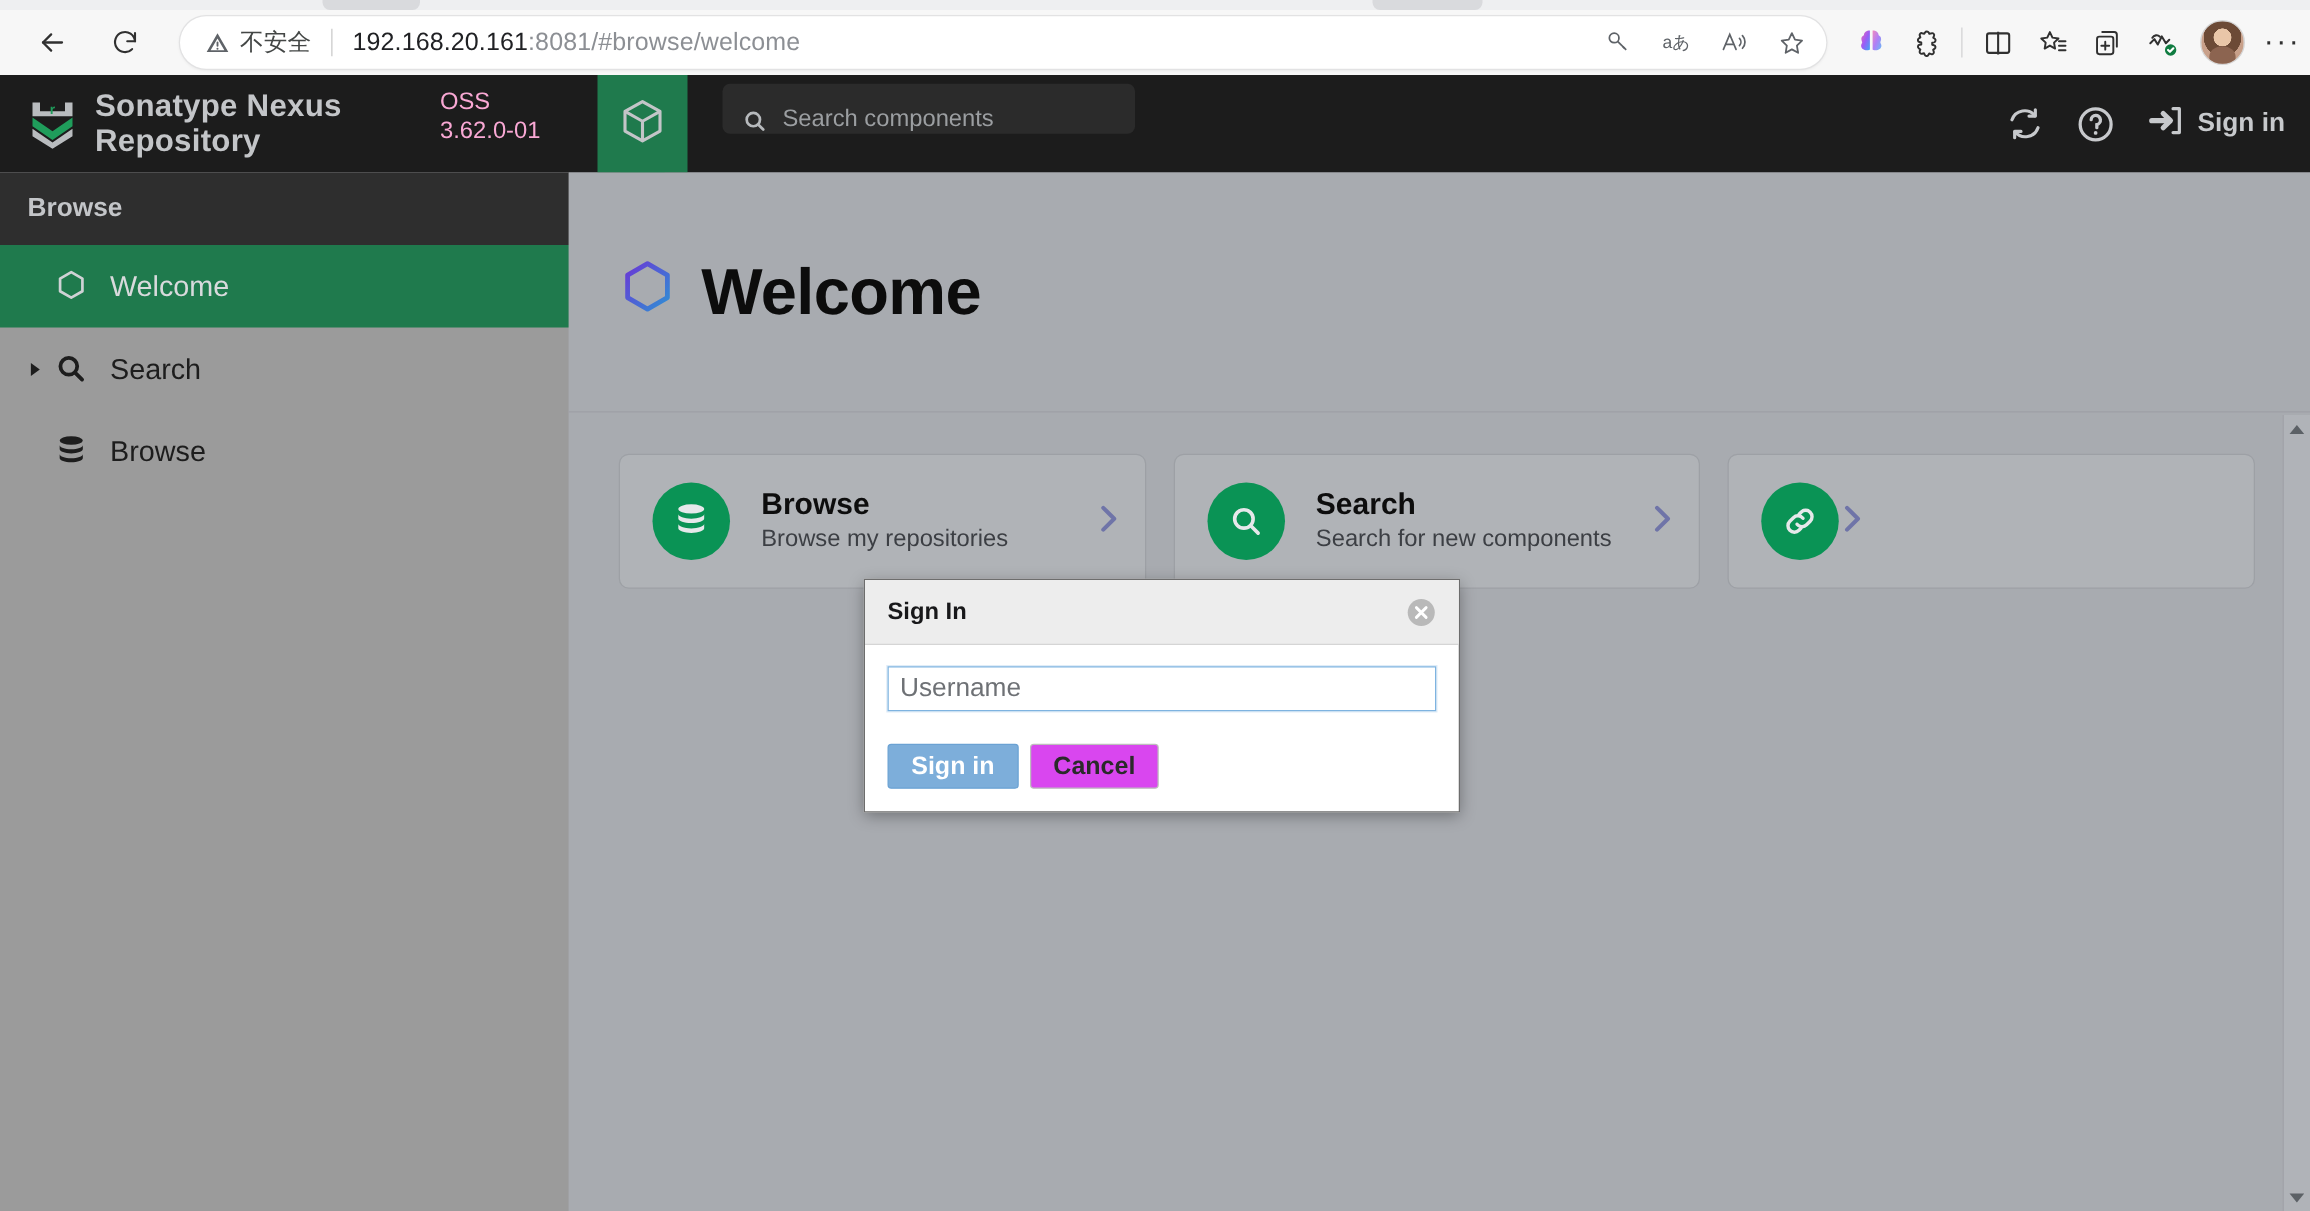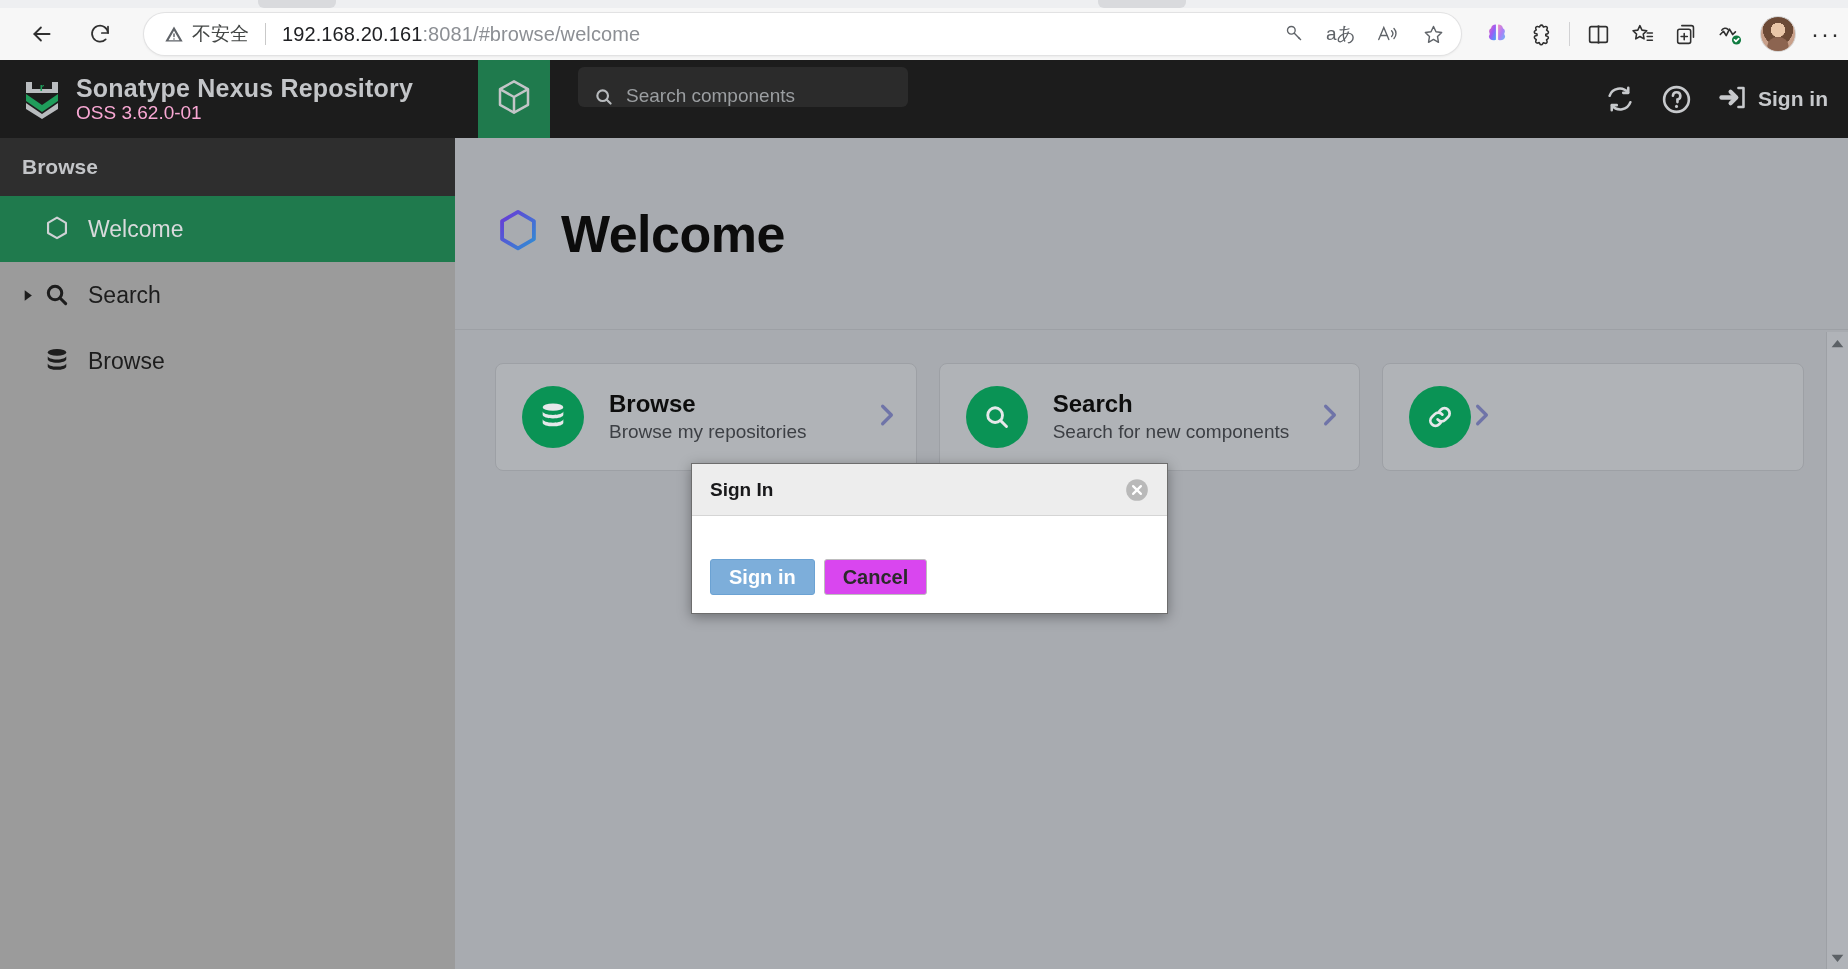--- a/index.html
+++ b/index.html
@@ -60,21 +60,21 @@
   }
   .dots { letter-spacing: 2px; font-size: 24px; color: #303030; line-height: 1; }
 
   
   #app { position: absolute; top: 60px; left: 0; width: 1848px; height: 909px; background: #a8abb0; }
 
   
   .nx-topbar { position: absolute; top: 0; left: 0; width: 1848px; height: 78px; background: #1c1c1c; }
   .nx-brand { position: absolute; left: 0; top: 0; width: 455px; height: 78px; background: #1c1c1c; display: flex; align-items: center; padding-left: 22px; }
   .nx-logo { width: 40px; height: 42px; margin-right: 14px; flex: none; }
-  .nx-titles { display: flex; flex-direction: column; justify-content: center; }
+  .nx-titles { display: flex; flex-direction: row; justify-content: center; }
   .nx-title { font-size: 25px; font-weight: bold; color: #c3c5c8; line-height: 1.12; letter-spacing: .2px; }
   .nx-sub { font-size: 19px; color: #f9a8d4; line-height: 1.2; }
 
   .nx-tab {
     position: absolute; left: 478px; top: 0; width: 72px; height: 78px;
     background: #1f7a4d; display: flex; align-items: center; justify-content: center;
   }
   .nx-tab-pointer {
     position: absolute; left: 496px; top: 78px; width: 0; height: 0;
     border-left: 18px solid transparent; border-right: 18px solid transparent;
@@ -197,21 +197,21 @@
       <span class="url"><span>192.168.20.161</span><span class="dim">:8081/#browse/welcome</span></span>
       <span class="omni-spacer"></span>
 
       <span class="omni-icon">
         <svg width="22" height="22" viewBox="0 0 24 24" fill="none" stroke="currentColor" stroke-width="1.5">
             <circle cx="8" cy="8" r="4.2"></circle>
             <path d="M11 11l7.5 7.5"></path>
             <path d="M15.5 15.5l1.6 1.6"></path>
           </svg>
       </span>
-      <span class="omni-icon" style="font-size:19px;color:#5f6368;">aあ</span>
+      <span class="omni-icon" style="font-size:14px;color:#5f6368;">aあ</span>
       <span class="omni-icon">
         <svg width="22" height="22" viewBox="0 0 24 24" fill="none" stroke="currentColor" stroke-width="1.5" stroke-linecap="round">
             <path d="M3 18L8.5 5 14 18"></path>
             <path d="M5.3 13.6h6.4"></path>
             <path d="M17 8.4a4.6 4.6 0 0 1 0 6.3"></path>
             <path d="M19.6 6a8 8 0 0 1 0 11"></path>
           </svg>
       </span>
       <span class="omni-icon">
         <svg width="23" height="23" viewBox="0 0 24 24" fill="none" stroke="currentColor" stroke-width="1.5" stroke-linejoin="round">
@@ -470,20 +470,21 @@
     <div class="dlg-head">
       <span class="dlg-title">Sign In</span>
       <span class="dlg-close">
         <svg width="26" height="26" viewBox="0 0 24 24">
             <circle cx="12" cy="12" r="10" fill="#b9b9b9"></circle>
             <path d="M8.4 8.4l7.2 7.2M15.6 8.4l-7.2 7.2" stroke="#fff" stroke-width="2.1" stroke-linecap="round"></path>
           </svg>
       </span>
     </div>
     <div class="dlg-body">
+      <input class="dlg-input focused" type="text" value="" placeholder="Username" style="">
       <div class="dlg-row-gap"></div>
       <div class="dlg-buttons">
         <button class="btn btn-primary">Sign in</button>
         <button class="btn btn-secondary">Cancel</button>
       </div>
     </div>
   </div>
 
 </div>
 

